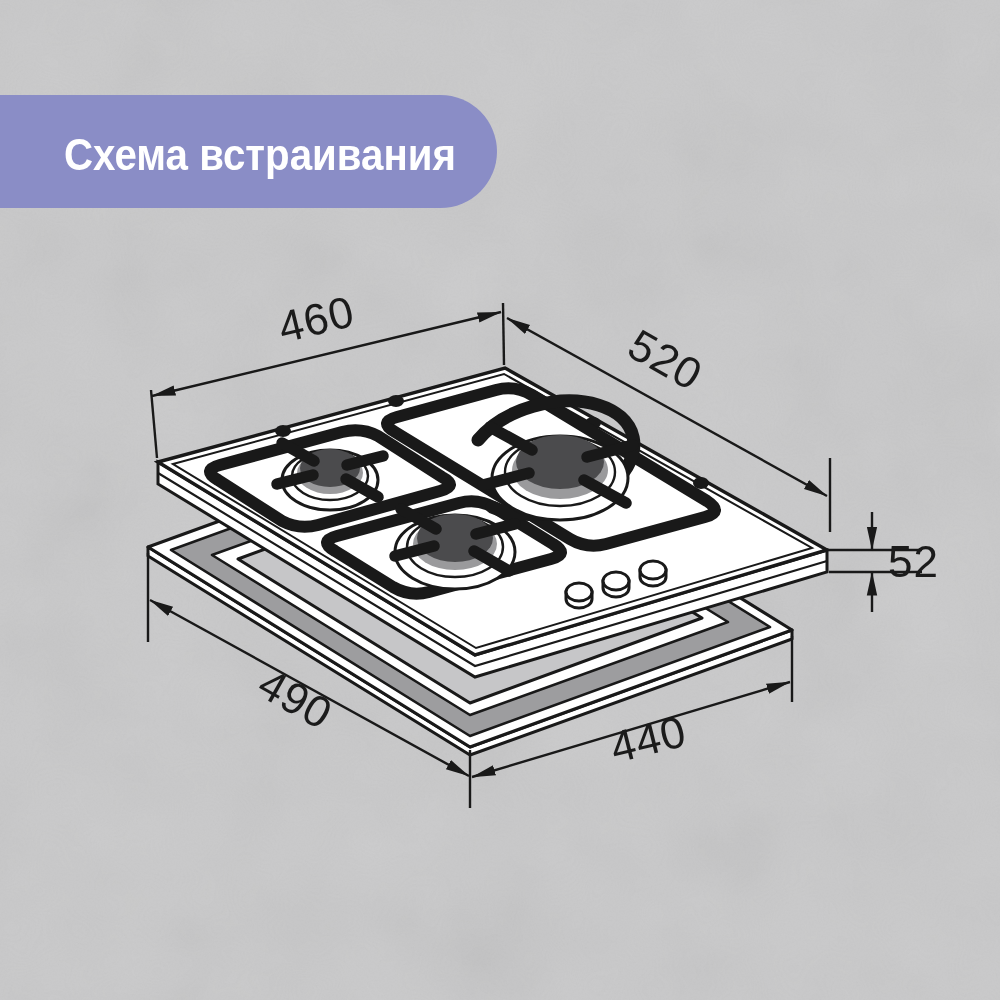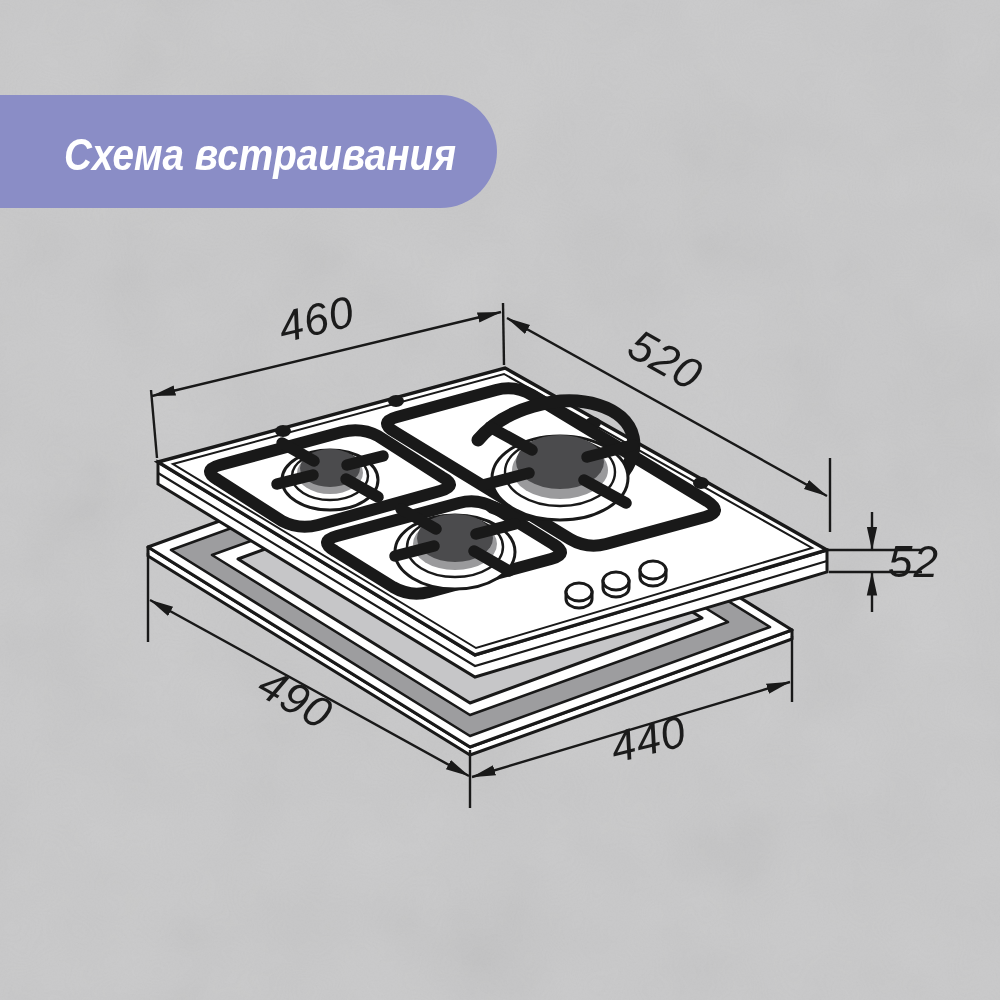--- a/index.html
+++ b/index.html
@@ -1,21 +1,21 @@
 <!DOCTYPE html>
 <html><head>
 <meta charset="utf-8">
 <style>
   html,body{margin:0;padding:0;}
   body{
     width:1000px;height:1000px;overflow:hidden;
     font-family:"Liberation Sans", sans-serif;
     background:#c9c9ca;
   }
-  .stage{position:relative;width:862px;height:1000px;font-style:italic;}
+  .stage{position:relative;width:862px;height:1000px;}
   svg{display:block;}
   .dim-text{
     font-family:"Liberation Sans", sans-serif;
     font-size:44px;
     fill:#1b1b1b;
     letter-spacing:1px;
   }
   .title-text{
     font-family:"Liberation Sans", sans-serif;
     font-weight:bold;

